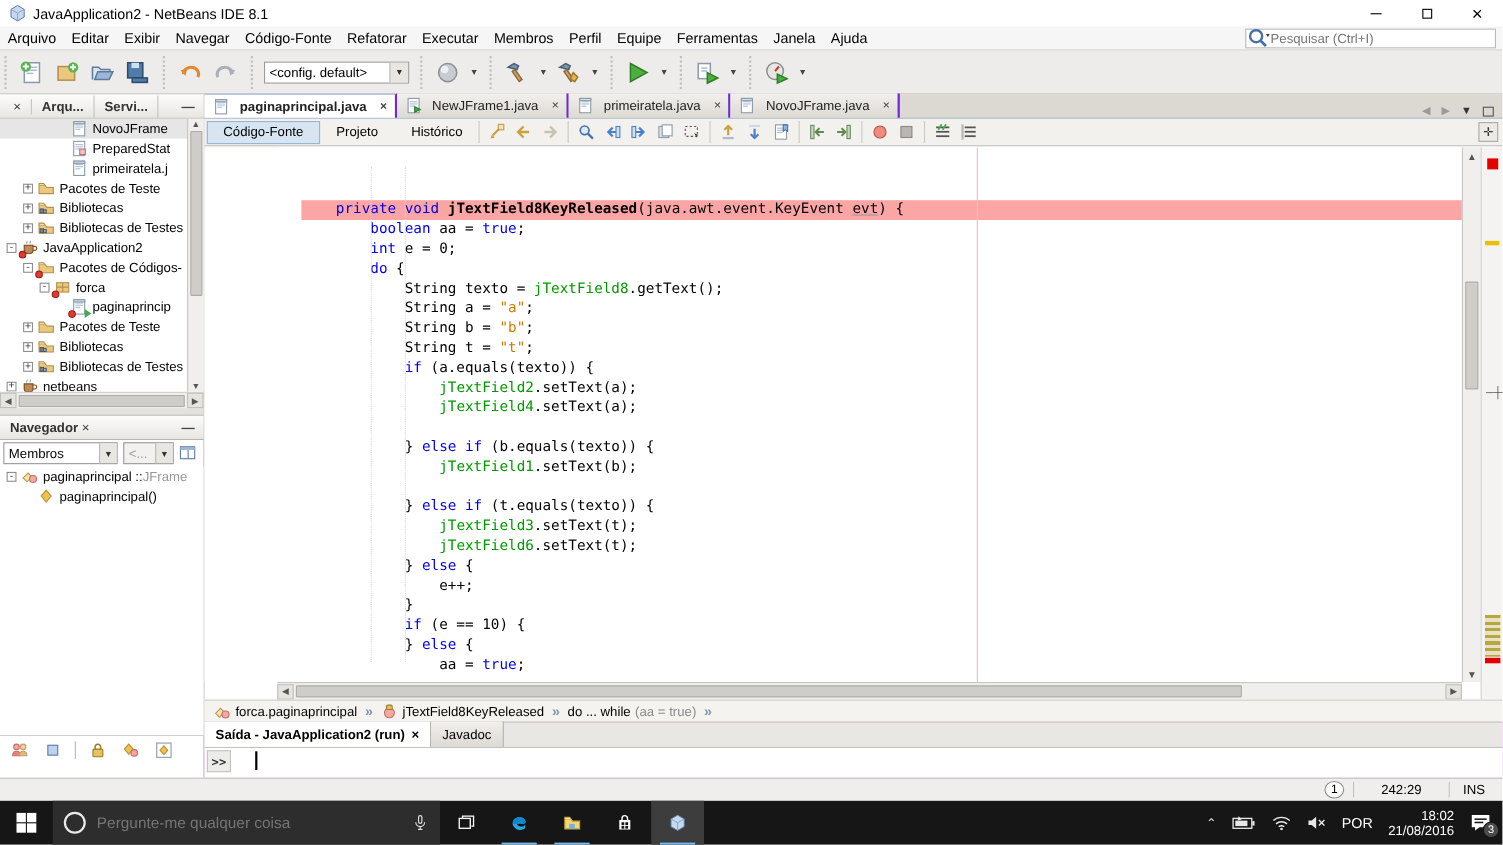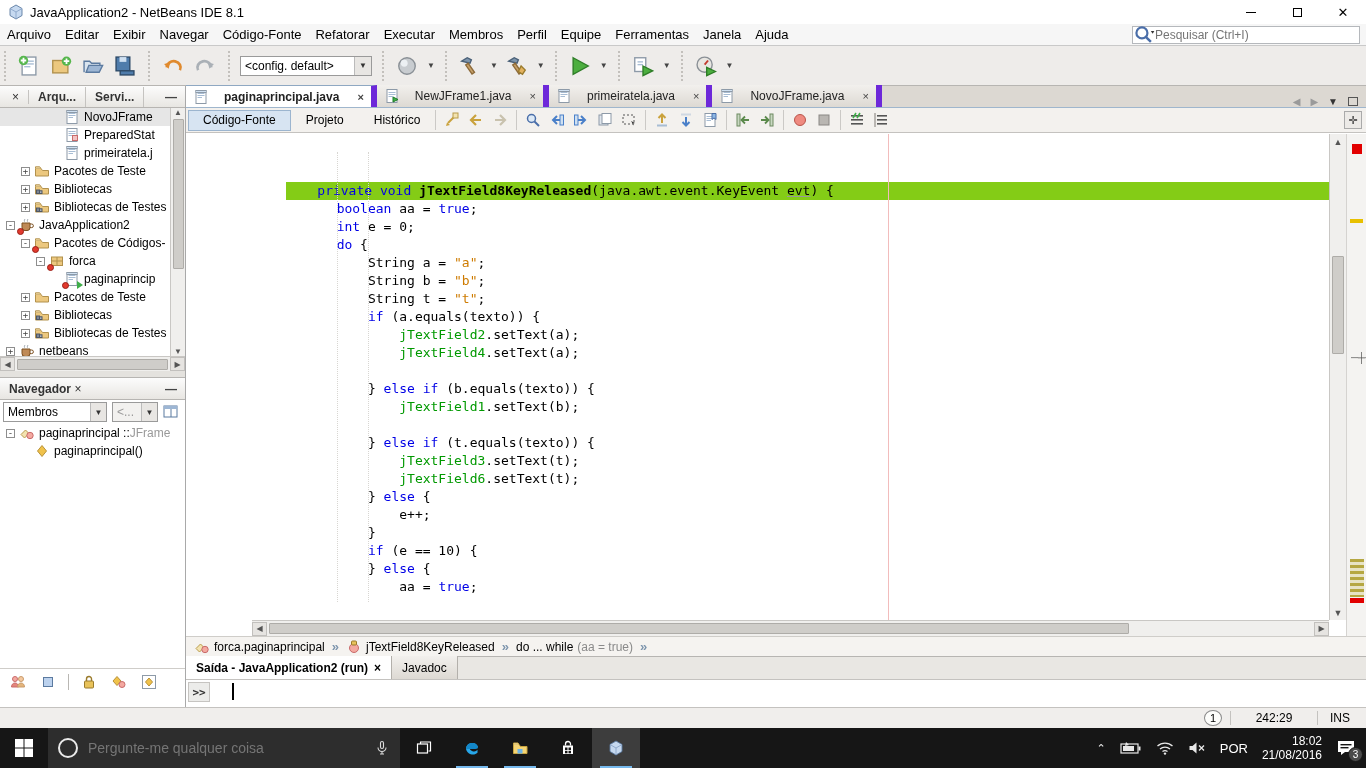--- a/index.html
+++ b/index.html
@@ -52,37 +52,37 @@
   .sarrow { width:15px; height:14px; display:flex; align-items:center; justify-content:center; font-size:8px; color:#555; background:#e6e4e1; border:1px solid #c2c0bd; }
   .sthumb { height:11px; background:#cfcdc9; border:1px solid #aeaca8; border-radius:1px; }
   .vscroll { position:absolute; width:15px; background:#f0efed; border-left:1px solid #c9c7c4; }
   .navsel { height:20px; background:#fff; border:1px solid #9a9a9a; display:flex; align-items:center; font-size:12px; padding-left:4px; }
   .navsel .cs-arrow { margin-left:auto; width:16px; height:18px; background:#e8e6e3; border-left:1px solid #bbb; font-size:8px; display:flex; align-items:center; justify-content:center; color:#333;}
   #navfilters { display:flex; align-items:center; gap:10px; padding:4px 8px; border-top:1px solid #cfcdc9; height:26px; }
 
   
   #editor { left:186px; top:86px; width:1180px; height:571px; background:#fff; }
   #edtabs { height:22px; background:#dcd8d2; border-bottom:1px solid #9fb6cd; display:flex; align-items:flex-end; }
-  .etab { height:22px; display:flex; align-items:center; gap:15px; padding:0 7px; font-size:12px; background:linear-gradient(#f2f0ed,#ddd9d3); border-right:6px solid #6d28d9; color:#222; }
+  .etab { height:22px; display:flex; align-items:center; gap:9px; padding:0 7px; font-size:12px; background:linear-gradient(#f2f0ed,#ddd9d3); border-right:2px solid #6d28d9; color:#222; }
   .etab.active { background:#fff; font-weight:bold; border-top:1px solid #8fa8c2; }
   .etab .x { color:#444; font-size:11px; margin-left:3px; }
   #tabctrl { margin-left:auto; display:flex; align-items:center; gap:10px; padding-right:8px; color:#9a9a9a; font-size:10px; }
   #tabctrl .on { color:#333; }
   #tabctrl .maxbox { width:10px; height:9px; border:1px solid #555; }
   #etoolbar { height:25px; background:#f3f1ee; border-bottom:1px solid #c4c2bf; display:flex; align-items:center; padding-left:2px; }
   .viewbtn { height:21px; padding:0 14px; font-size:12px; display:flex; align-items:center; border:1px solid transparent; }
   .viewbtn.active { background:#d7e4f2; border:1px solid #9cb5cf; }
   .egroup { display:flex; align-items:center; gap:4px; padding:0 6px; border-left:1px solid #cbc9c6; height:20px; }
   .ebtn { width:20px; height:20px; display:flex; align-items:center; justify-content:center; }
   .ebtn svg { width:16px; height:16px; }
   #splitterbtn { margin-left:auto; margin-right:4px; width:18px; height:18px; border:1px solid #aaa; background:#eceae7; display:flex; align-items:center; justify-content:center; font-size:11px; color:#333; }
 
   #codearea { position:absolute; left:0; top:48px; width:1143px; height:486px; background:#fff; overflow:hidden; }
   .crow { position:relative; height:18px; white-space:pre; font-family:"DejaVu Sans Mono",monospace; font-size:13px; line-height:18px; }
-  .crow.hl { background:#84cc16;margin-left:12px; }
+  .crow.hl { background:#fca5a5; }
   #gutter { position:absolute; left:0; top:48px; width:66px; height:486px; background:#eceae5; border-right:1px solid #d0cec9; }
   .gnum { height:18px; line-height:18px; text-align:right; padding-right:8px; color:#888; font-family:"DejaVu Sans Mono",monospace; font-size:12px; }
   #foldcol { position:absolute; left:66px; top:48px; width:22px; height:486px; background:#fff; border-right:0; }
   .foldbox { position:absolute; left:5px; top:4px; width:9px; height:9px; border:1px solid #8e8e8e; font-size:9px; line-height:7px; text-align:center; color:#444; background:#fff; font-family:"DejaVu Sans Mono",monospace; }
   .foldline { position:absolute; left:9px; top:14px; width:1px; height:468px; background:#b9b7b3; }
   #codebody { position:absolute; left:88px; top:48px; width:1055px; height:486px; }
   .tk { color:#0000e6; } .ts { color:#ce7b00; } .tf { color:#009900; } .td { font-weight:bold; } .tp { color:#000; }
   .tu { text-decoration:underline; text-decoration-color:#999; }
   #marginline { position:absolute; left:614px; top:0; width:1px; height:486px; background:#f2bcbc; }
   .iguide { position:absolute; width:1px; top:18px; height:450px; border-left:1px dotted #d8d6d2; }
@@ -771,20 +771,21 @@
   <div id="foldcol">
     <div class="foldbox">-</div>
     <div class="foldline"></div>
   </div>
   <div id="codearea">
     <div id="codebody">
         <div class="crow hl">    <span class="tk">private</span><span class="tp"> </span><span class="tk">void</span><span class="tp"> </span><span class="td">jTextField8KeyReleased</span><span class="tp">(java.awt.event.KeyEvent </span><span class="tu">evt</span><span class="tp">) {</span></div>
         <div class="crow">        <span class="tk">boolean</span><span class="tp"> aa = </span><span class="tk">true</span><span class="tp">;</span></div>
         <div class="crow">        <span class="tk">int</span><span class="tp"> e = 0;</span></div>
         <div class="crow">        <span class="tk">do</span><span class="tp"> {</span></div>
+        <div class="crow">            <span class="tp">String texto = </span><span class="tf">jTextField8</span><span class="tp">.getText();</span></div>
         <div class="crow">            <span class="tp">String a = </span><span class="ts">"a"</span><span class="tp">;</span></div>
         <div class="crow">            <span class="tp">String b = </span><span class="ts">"b"</span><span class="tp">;</span></div>
         <div class="crow">            <span class="tp">String t = </span><span class="ts">"t"</span><span class="tp">;</span></div>
         <div class="crow">            <span class="tk">if</span><span class="tp"> (a.equals(texto)) {</span></div>
         <div class="crow">                <span class="tf">jTextField2</span><span class="tp">.setText(a);</span></div>
         <div class="crow">                <span class="tf">jTextField4</span><span class="tp">.setText(a);</span></div>
         <div class="crow"></div>
         <div class="crow">            <span class="tp">} </span><span class="tk">else</span><span class="tp"> </span><span class="tk">if</span><span class="tp"> (b.equals(texto)) {</span></div>
         <div class="crow">                <span class="tf">jTextField1</span><span class="tp">.setText(b);</span></div>
         <div class="crow"></div>

